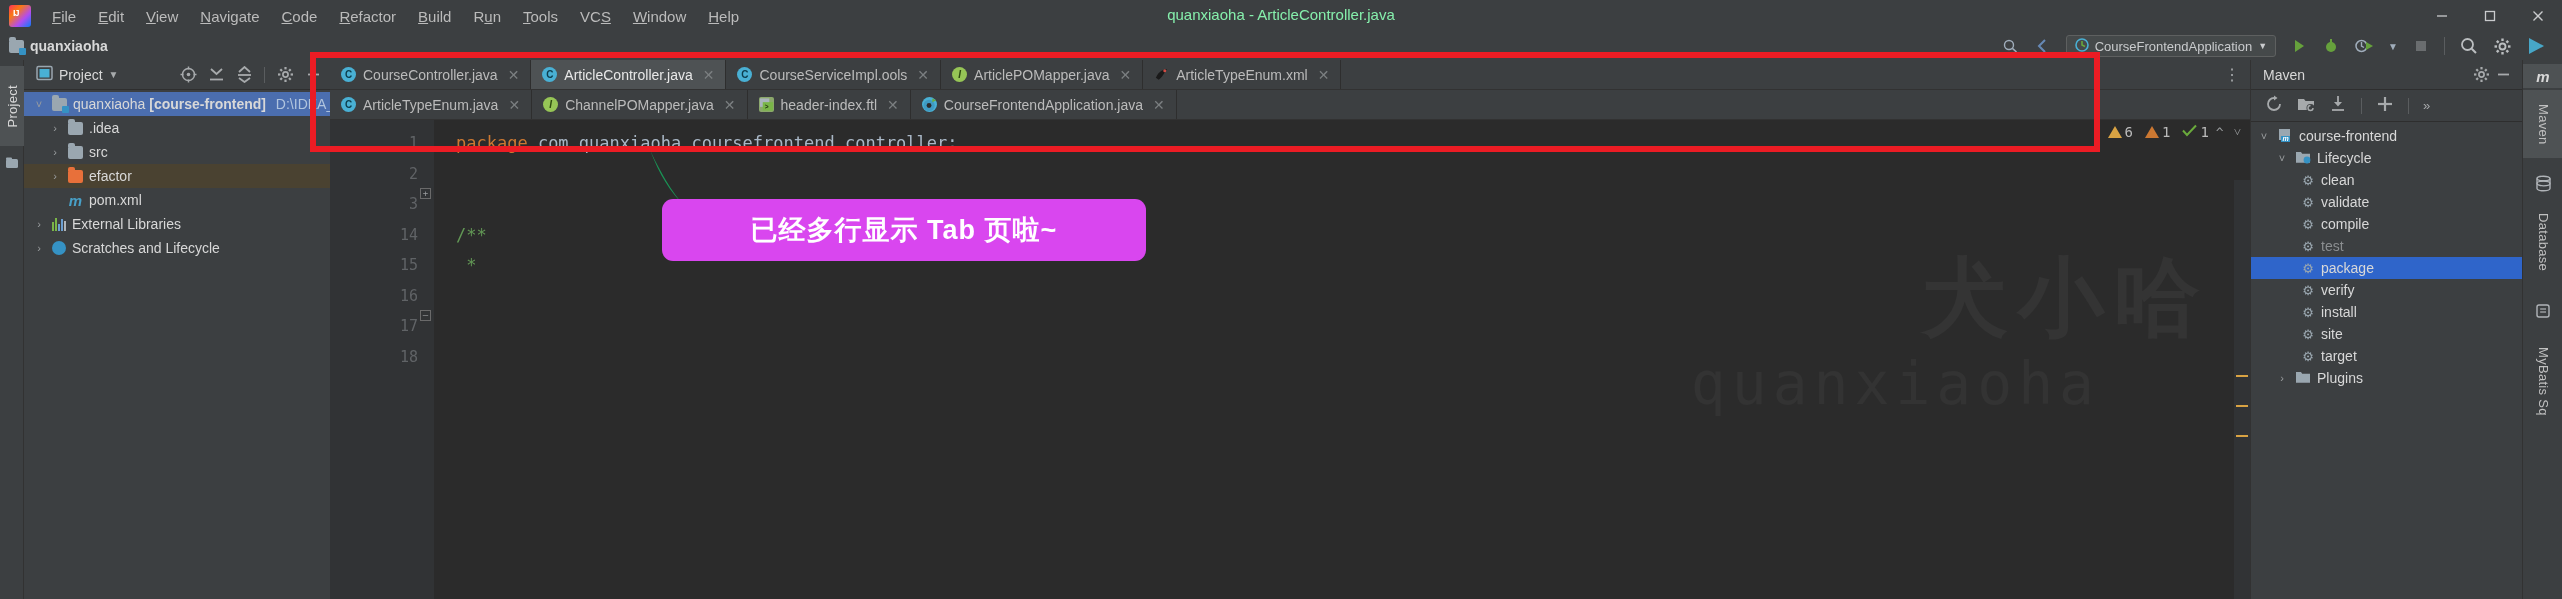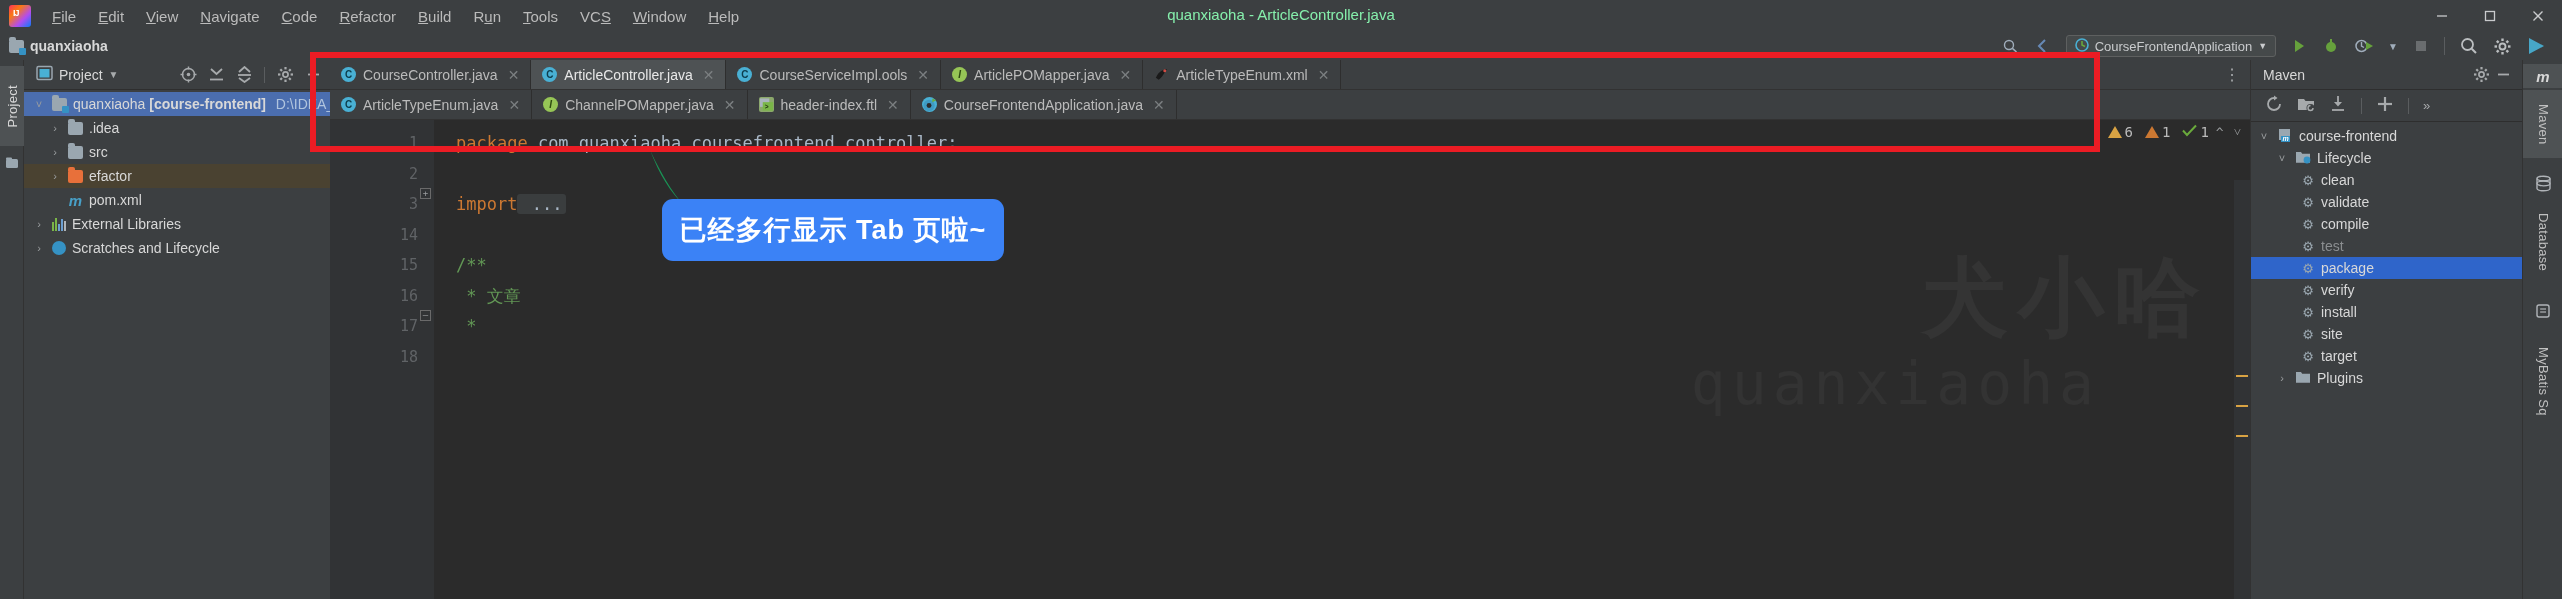--- a/index.html
+++ b/index.html
@@ -210,22 +210,22 @@
   }
   .rs-tab { position:absolute; left:0; width:40px; display:flex; align-items:center; justify-content:center; }
   .rs-tab span { writing-mode:vertical-rl; font-size:13px; color:#c0c0c0; letter-spacing:.3px; }
 
   
   .callout {
     position:absolute; left:310px; top:52px; width:1790px; height:100px;
     border:6px solid #ec1c24; pointer-events:none; z-index:30;
   }
   .bubble {
-    position:absolute; left:662px; top:199px; width:342px; height:62px;
-    background:#3b82f6; border-radius:11px; z-index:31;
+    position:absolute; left:662px; top:199px; width:484px; height:62px;
+    background:#d946ef; border-radius:11px; z-index:31;
     display:flex; align-items:center; justify-content:center;
     color:#ffffff; font-size:27px; font-weight:bold; letter-spacing:1px;
   }
   .bubble-tail { position:absolute; left:636px; top:146px; z-index:30; }
   svg.tail-svg { display:block; }
 </style>
 </head>
 <body>
 
 <div class="app">
@@ -555,24 +555,22 @@
         <div class="fold" style="top:68px;">+</div>
         <div class="fold" style="top:190px;">–</div>
       </div>
 
       <div class="code">
         <div class="watermark">犬小哈</div>
         <div class="watermark2">quanxiaoha</div>
 
         <div class="cline"><span class="kw">package</span><span class="pkg"> com.quanxiaoha.coursefrontend.controller;</span></div>
         <div class="cline">&nbsp;</div>
-        <div class="cline"><span class="kw">import</span><span class="pkg" style="background:#3a3d3e;border-radius:3px;padding:0 4px;"> ...</span></div>
         <div class="cline">&nbsp;</div>
         <div class="cline"><span class="cmt">/**</span></div>
-        <div class="cline"><span class="cmt"> * </span><span class="cjk-green">文章</span></div>
         <div class="cline"><span class="cmt"> *</span></div>
 
         <div class="inspect">
           <span class="insp-item">
             <span class="tri warn"></span>
             <span>6</span>
           </span>
           <span class="insp-item" style="margin-left:8px;">
             <span class="tri err"></span>
             <span>1</span>

